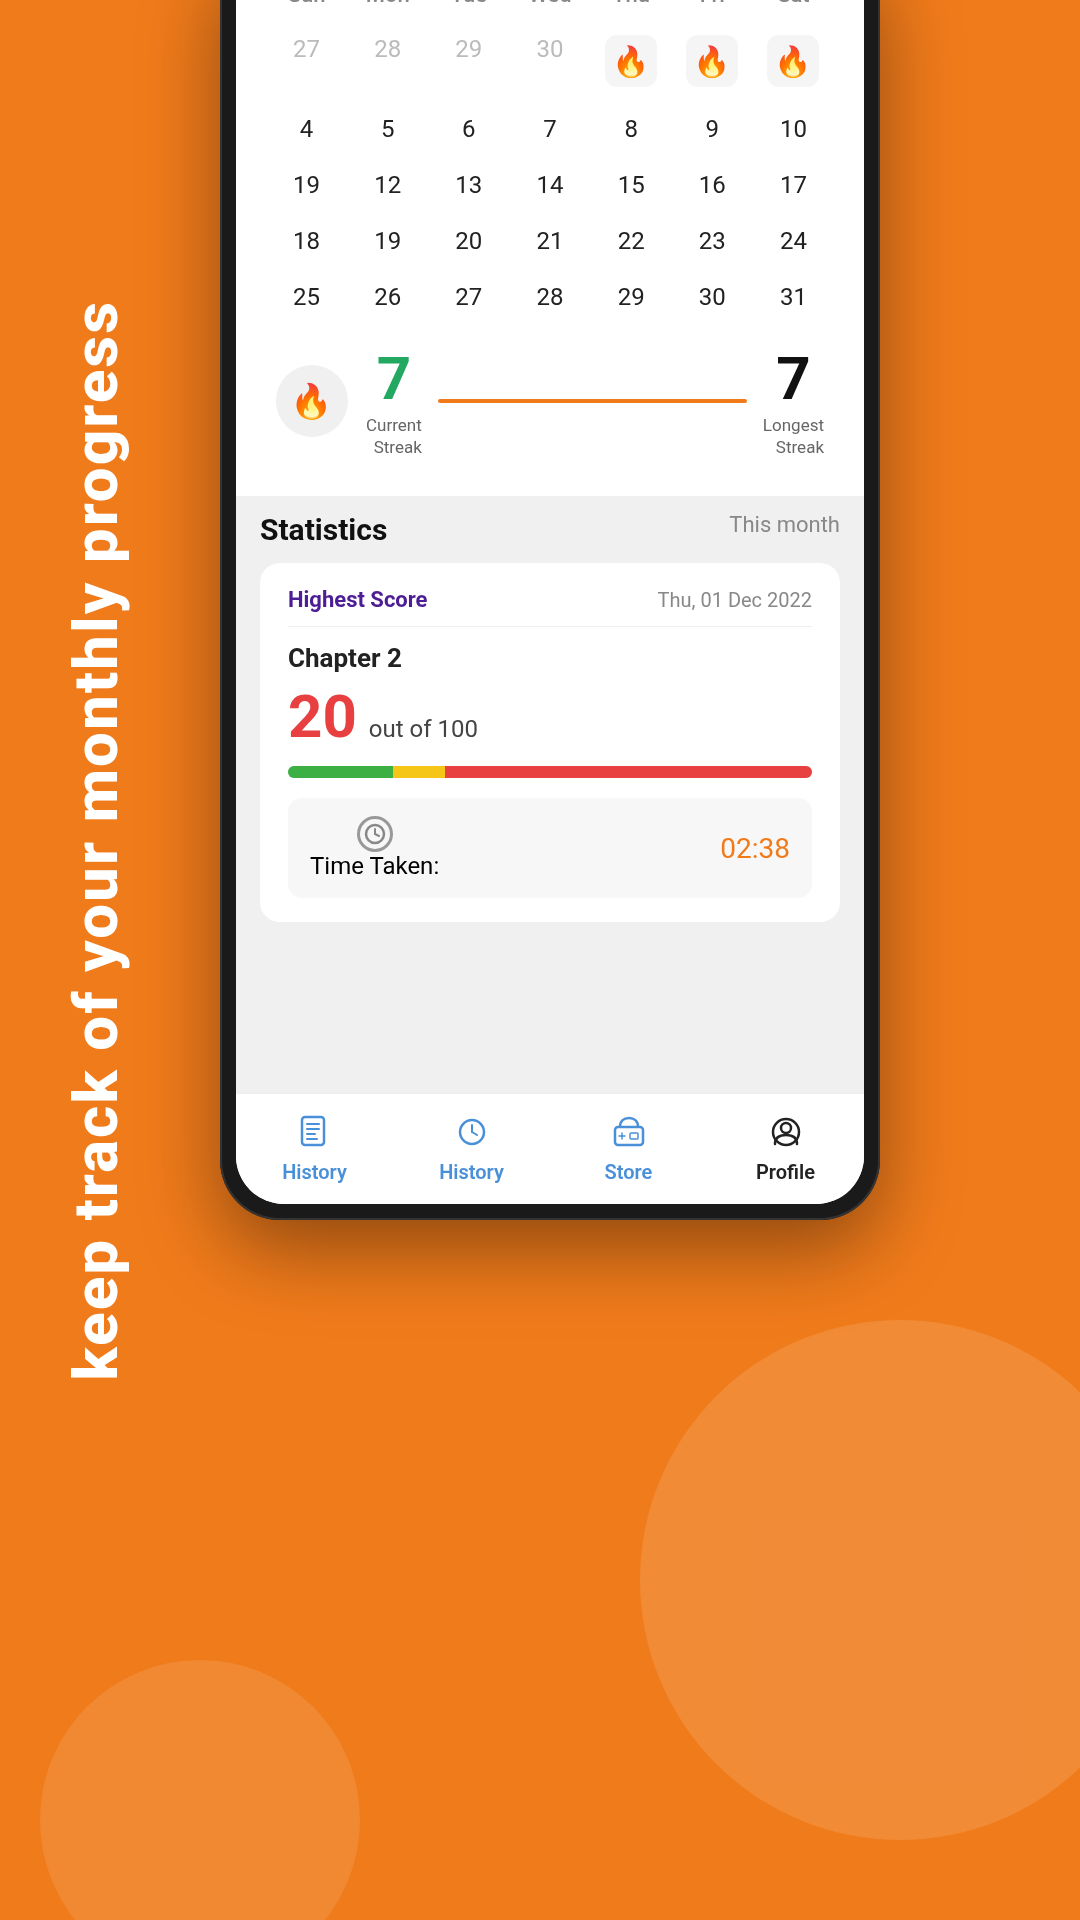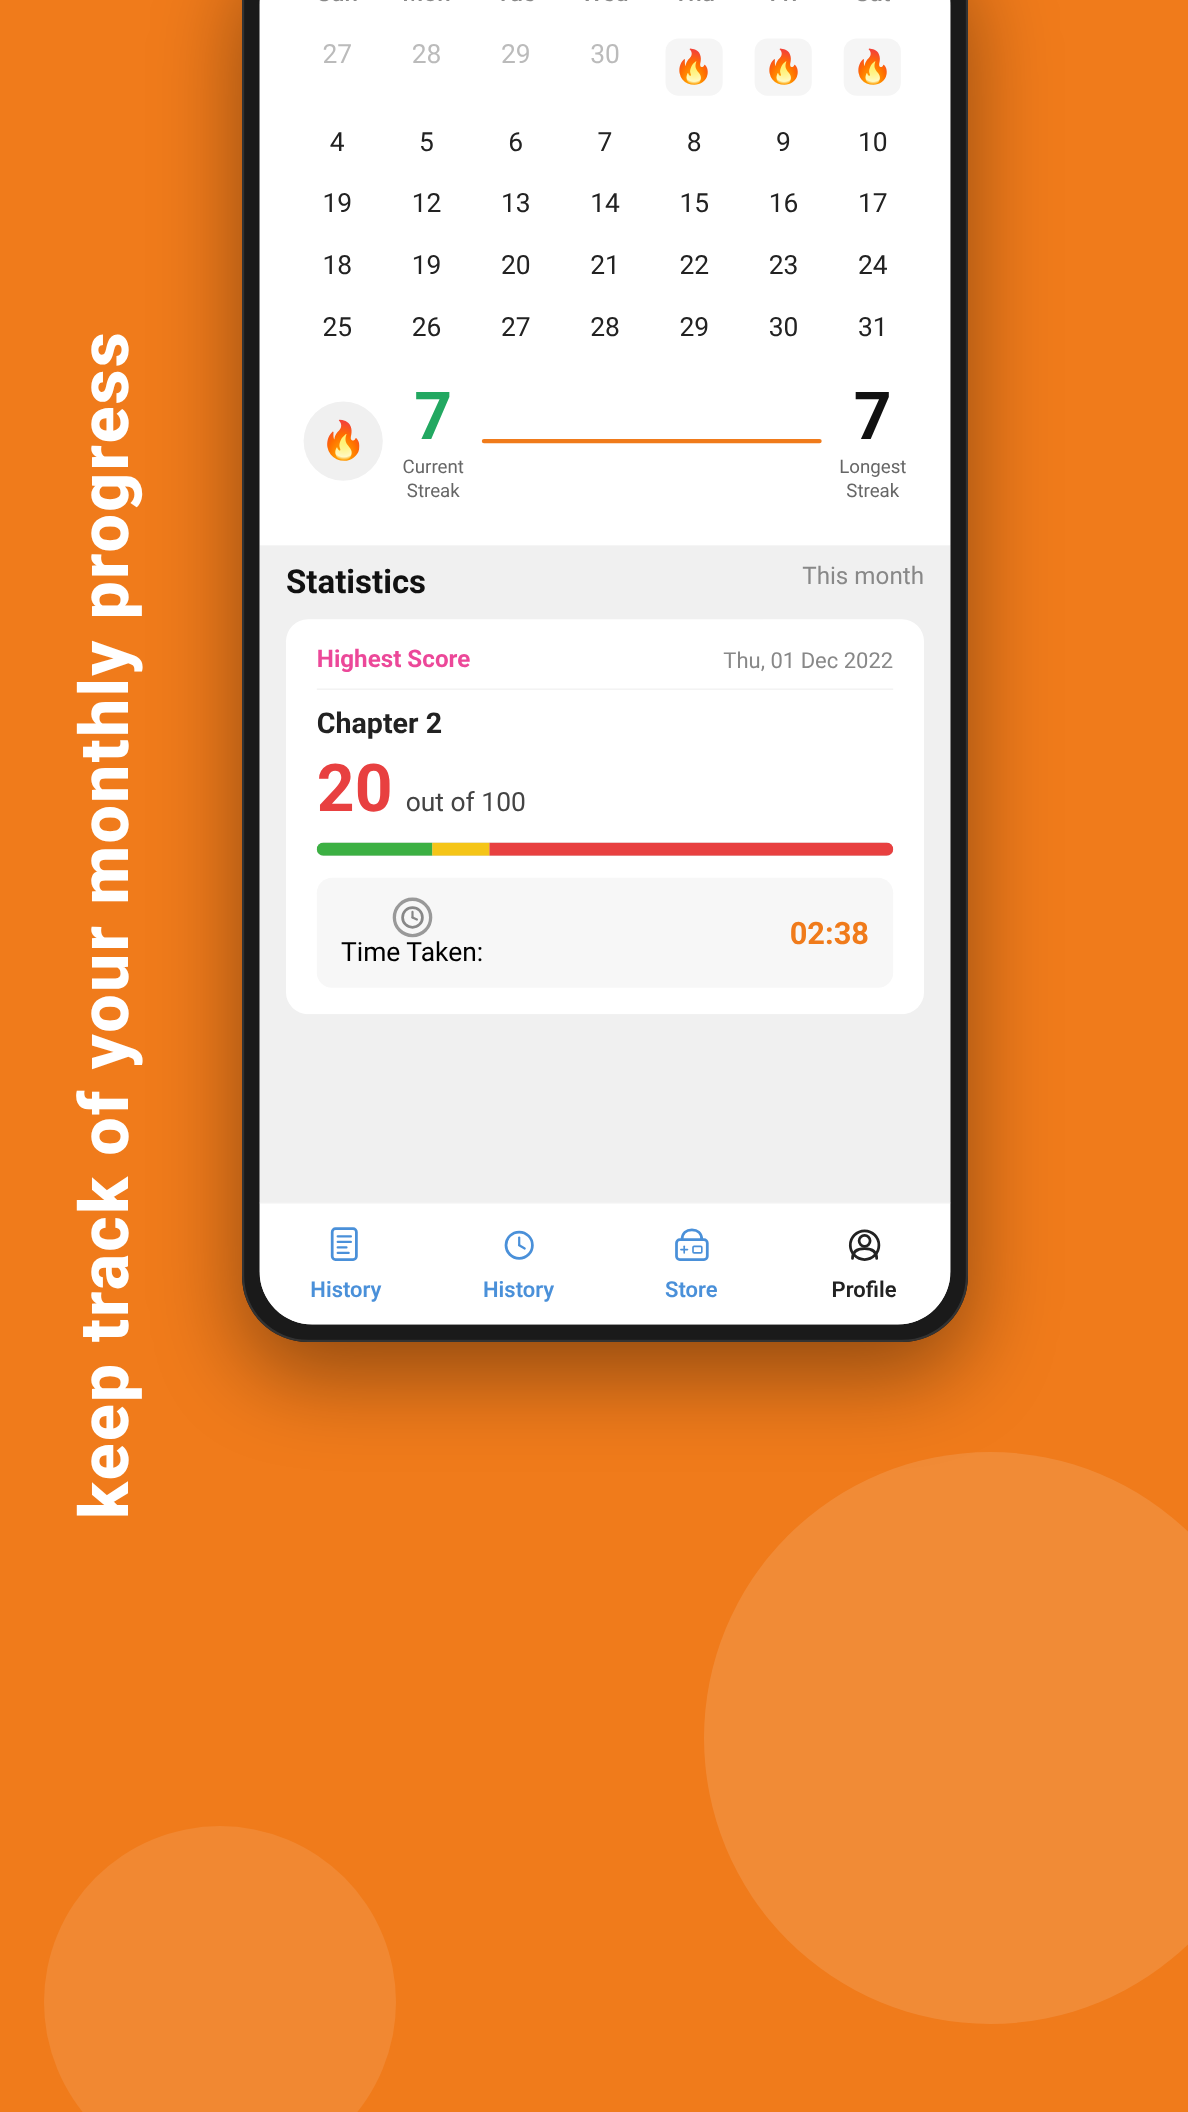--- a/index.html
+++ b/index.html
@@ -178,21 +178,21 @@
       font-size: 60px;
       font-weight: 700;
     }
 
     .streak-number.green { color: #22a861; }
     .streak-number.black { color: #111; }
 
     .streak-label {
       font-size: 17px;
       color: #666;
-      text-align: center;
+      text-align: right;
       line-height: 1.3;
     }
 
     .streak-line {
       height: 4px;
       background: #F07B1B;
       flex: 1;
       border-radius: 2px;
     }
 
@@ -238,21 +238,21 @@
       justify-content: space-between;
       align-items: center;
       padding-bottom: 14px;
       border-bottom: 1px solid #eee;
       margin-bottom: 16px;
     }
 
     .highest-score-label {
       font-size: 22px;
       font-weight: 700;
-      color: #ec4899;
+      color: #4c1d95;
     }
 
     .highest-score-date {
       font-size: 20px;
       color: #888;
     }
 
     .chapter-label {
       font-size: 26px;
       font-weight: 700;
@@ -316,21 +316,21 @@
       border: 3px solid #999;
       display: flex;
       align-items: center;
       justify-content: center;
       position: relative;
       flex-shrink: 0;
     }
 
     .time-value {
       font-size: 28px;
-      font-weight: 700;
+      font-weight: 400;
       color: #F07B1B;
     }
 
     
     .bottom-nav {
       background: white;
       display: flex;
       justify-content: space-around;
       padding: 16px 0 20px;
       border-top: 1px solid #eee;

